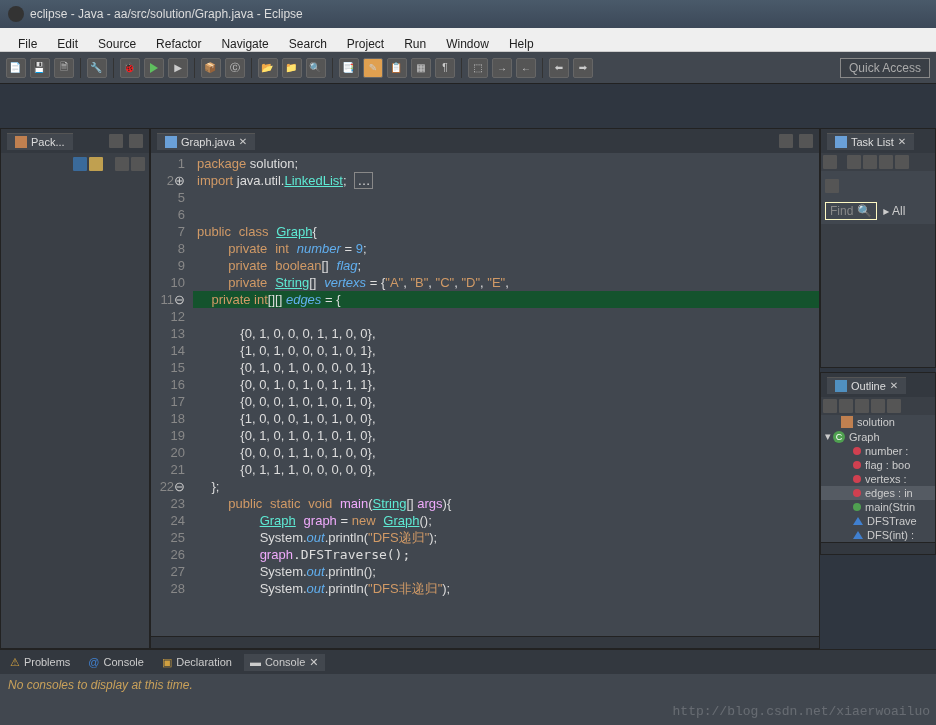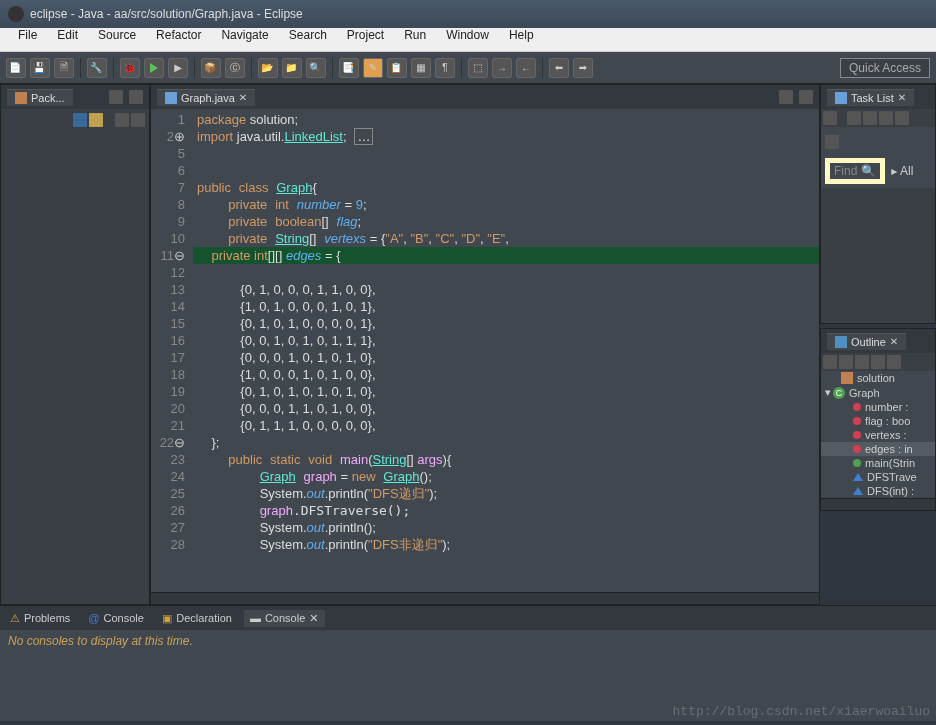--- a/index.html
+++ b/index.html
@@ -1,25 +1,25 @@
 <!DOCTYPE html>
 <html><head>
 <meta charset="utf-8">
 <style>
   * { margin: 0; padding: 0; box-sizing: border-box; font-family: "Segoe UI", Tahoma, sans-serif; }
   body { width: 936px; height: 725px; overflow: hidden; background: #2f3640; color: #ccc; font-size: 12px; position: relative; }
   .titlebar { height: 28px; background: linear-gradient(#4a5a6a, #3c4858); display: flex; align-items: center; padding: 0 8px; color: #ddd; }
   .titlebar .logo { width:16px; height:16px; background:#333; border-radius:50%; margin-right:6px; display:inline-block;}
-  .menubar { height: 24px; background: #efefef; display: flex; align-items: flex-start; padding: 0 8px; color: #222; border-bottom:1px solid #ccc;}
+  .menubar { height: 24px; background: #efefef; display: flex; align-items: flex-end; padding: 0 8px; color: #222; border-bottom:1px solid #ccc;}
   .menubar span { padding: 0 10px; font-size: 12px; }
   .toolbar { height: 32px; background: #41474f; display: flex; align-items: center; padding: 0 6px; gap:4px; border-bottom:1px solid #222;}
   .toolbar .btn { width:20px; height:20px; background:#555; border:1px solid #666; border-radius:2px; display:inline-flex; align-items:center; justify-content:center; font-size:10px; color:#ccc;}
   .toolbar .sep { width:1px; height:20px; background:#333; margin:0 2px;}
   .toolbar .quick { margin-left:auto; border:1px solid #888; padding:2px 8px; color:#aaa; background:#3a3f46;}
-  .workspace { display:flex; height: calc(100% - 28px - 24px - 32px - 120px); }
+  .workspace { display:flex; height: calc(100% - 28px - 24px - 32px - 120px); margin-top: 44px; }
   .panel { background:#3a3f46; display:flex; flex-direction:column; border:1px solid #222;}
   .panel-header { height:24px; display:flex; align-items:center; padding:0 6px; gap:4px; background:#33383f;}
   .tab { display:flex; align-items:center; gap:4px; padding:2px 8px; background:#3a3f46; border-top:1px solid #555; color:#ddd; font-size:11px;}
   .tab.active { background:#42474e;}
   .tab .close { color:#ccc; font-size:10px;}
   .mini-btn { width:14px; height:14px; background:#555; display:inline-block; border-radius:1px;}
   .left { width:150px; flex-shrink:0;}
   .left .toolbar2 { height:22px; background:#3a3f46; display:flex; gap:2px; align-items:center; padding:0 4px; justify-content:flex-end;}
   .left .content { flex:1; background:#41474f; padding:4px; color:#ccc;}
   .tree-item { display:flex; align-items:center; gap:4px;}
@@ -32,21 +32,21 @@
   .kw { color:#d19a66; font-weight:normal;}
   .cls { color:#5eead4; text-decoration:underline;}
   .str { color:#d19a66;}
   .num { color:#61afef;}
   .fld { color:#f0abfc;}
   .it { font-style:italic; color:#61afef;}
   .hl { background:#14532d; display:block; margin:0 -4px; padding:0 4px;}
   .right { width:116px; flex-shrink:0; display:flex; flex-direction:column; gap:4px;}
   .right .panel { flex:0 0 auto;}
   .task-body { padding:4px; background:#41474f;}
-  .find { border:5px solid #fef9c3; padding:1px 4px; display:inline-flex; align-items:center; gap:4px; color:#888;}
+  .find { border:1px solid #fef9c3; padding:1px 4px; display:inline-flex; align-items:center; gap:4px; color:#888;}
   .outline { flex:1; }
   .outline-body { flex:1; background:#41474f; font-size:11px; overflow:hidden;}
   .o-row { display:flex; align-items:center; gap:4px; padding:1px 4px; white-space:nowrap;}
   .o-row.sel { background:#555b63;}
   .bottom { height:116px; background:#3a3f46; border-top:1px solid #222; display:flex; flex-direction:column;}
   .tabrow { height:24px; display:flex; align-items:center; background:#33383f; padding:0 4px; gap:6px;}
   .btab { display:flex; align-items:center; gap:4px; padding:2px 6px; color:#ccc; font-size:11px;}
   .btab.active { background:#42474e;}
   .console-body { flex:1; background:#41474f; color:#c9a15a; padding:4px 8px; font-style:italic; font-size:12px;}
   .watermark { position:absolute; bottom:6px; right:6px; color:rgba(255,255,255,.2); font-family:Liberation Mono, monospace; font-size:13px;}

